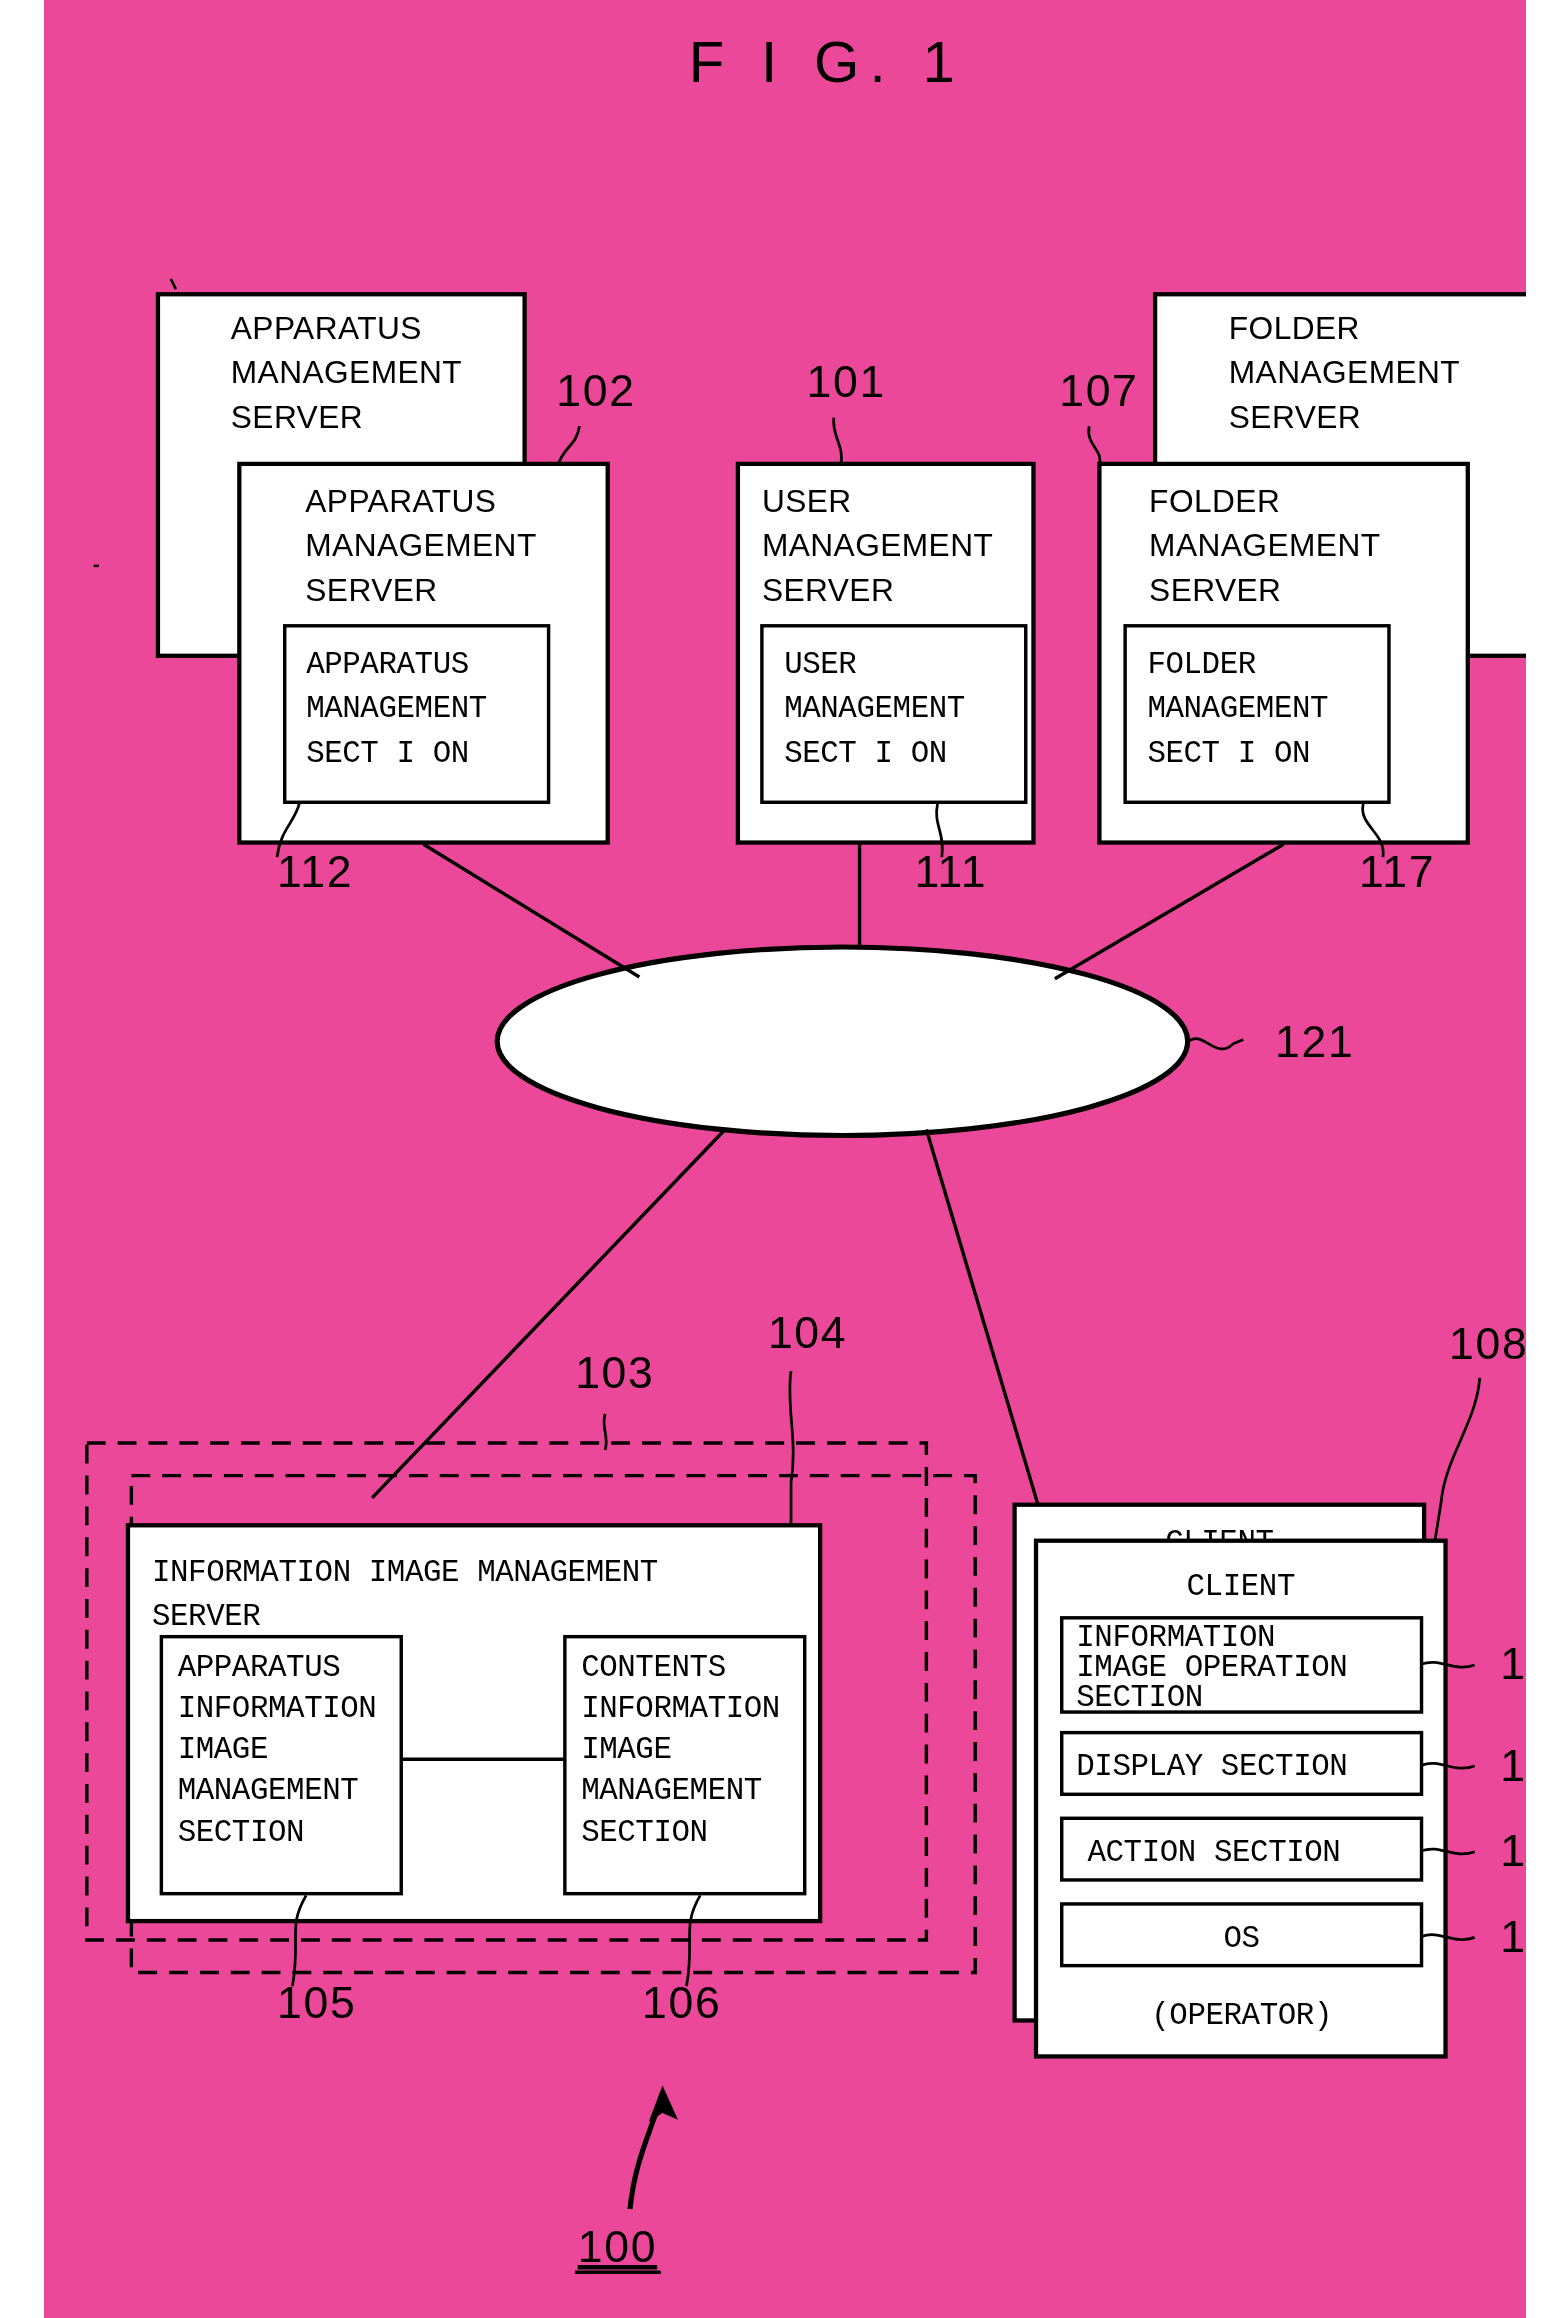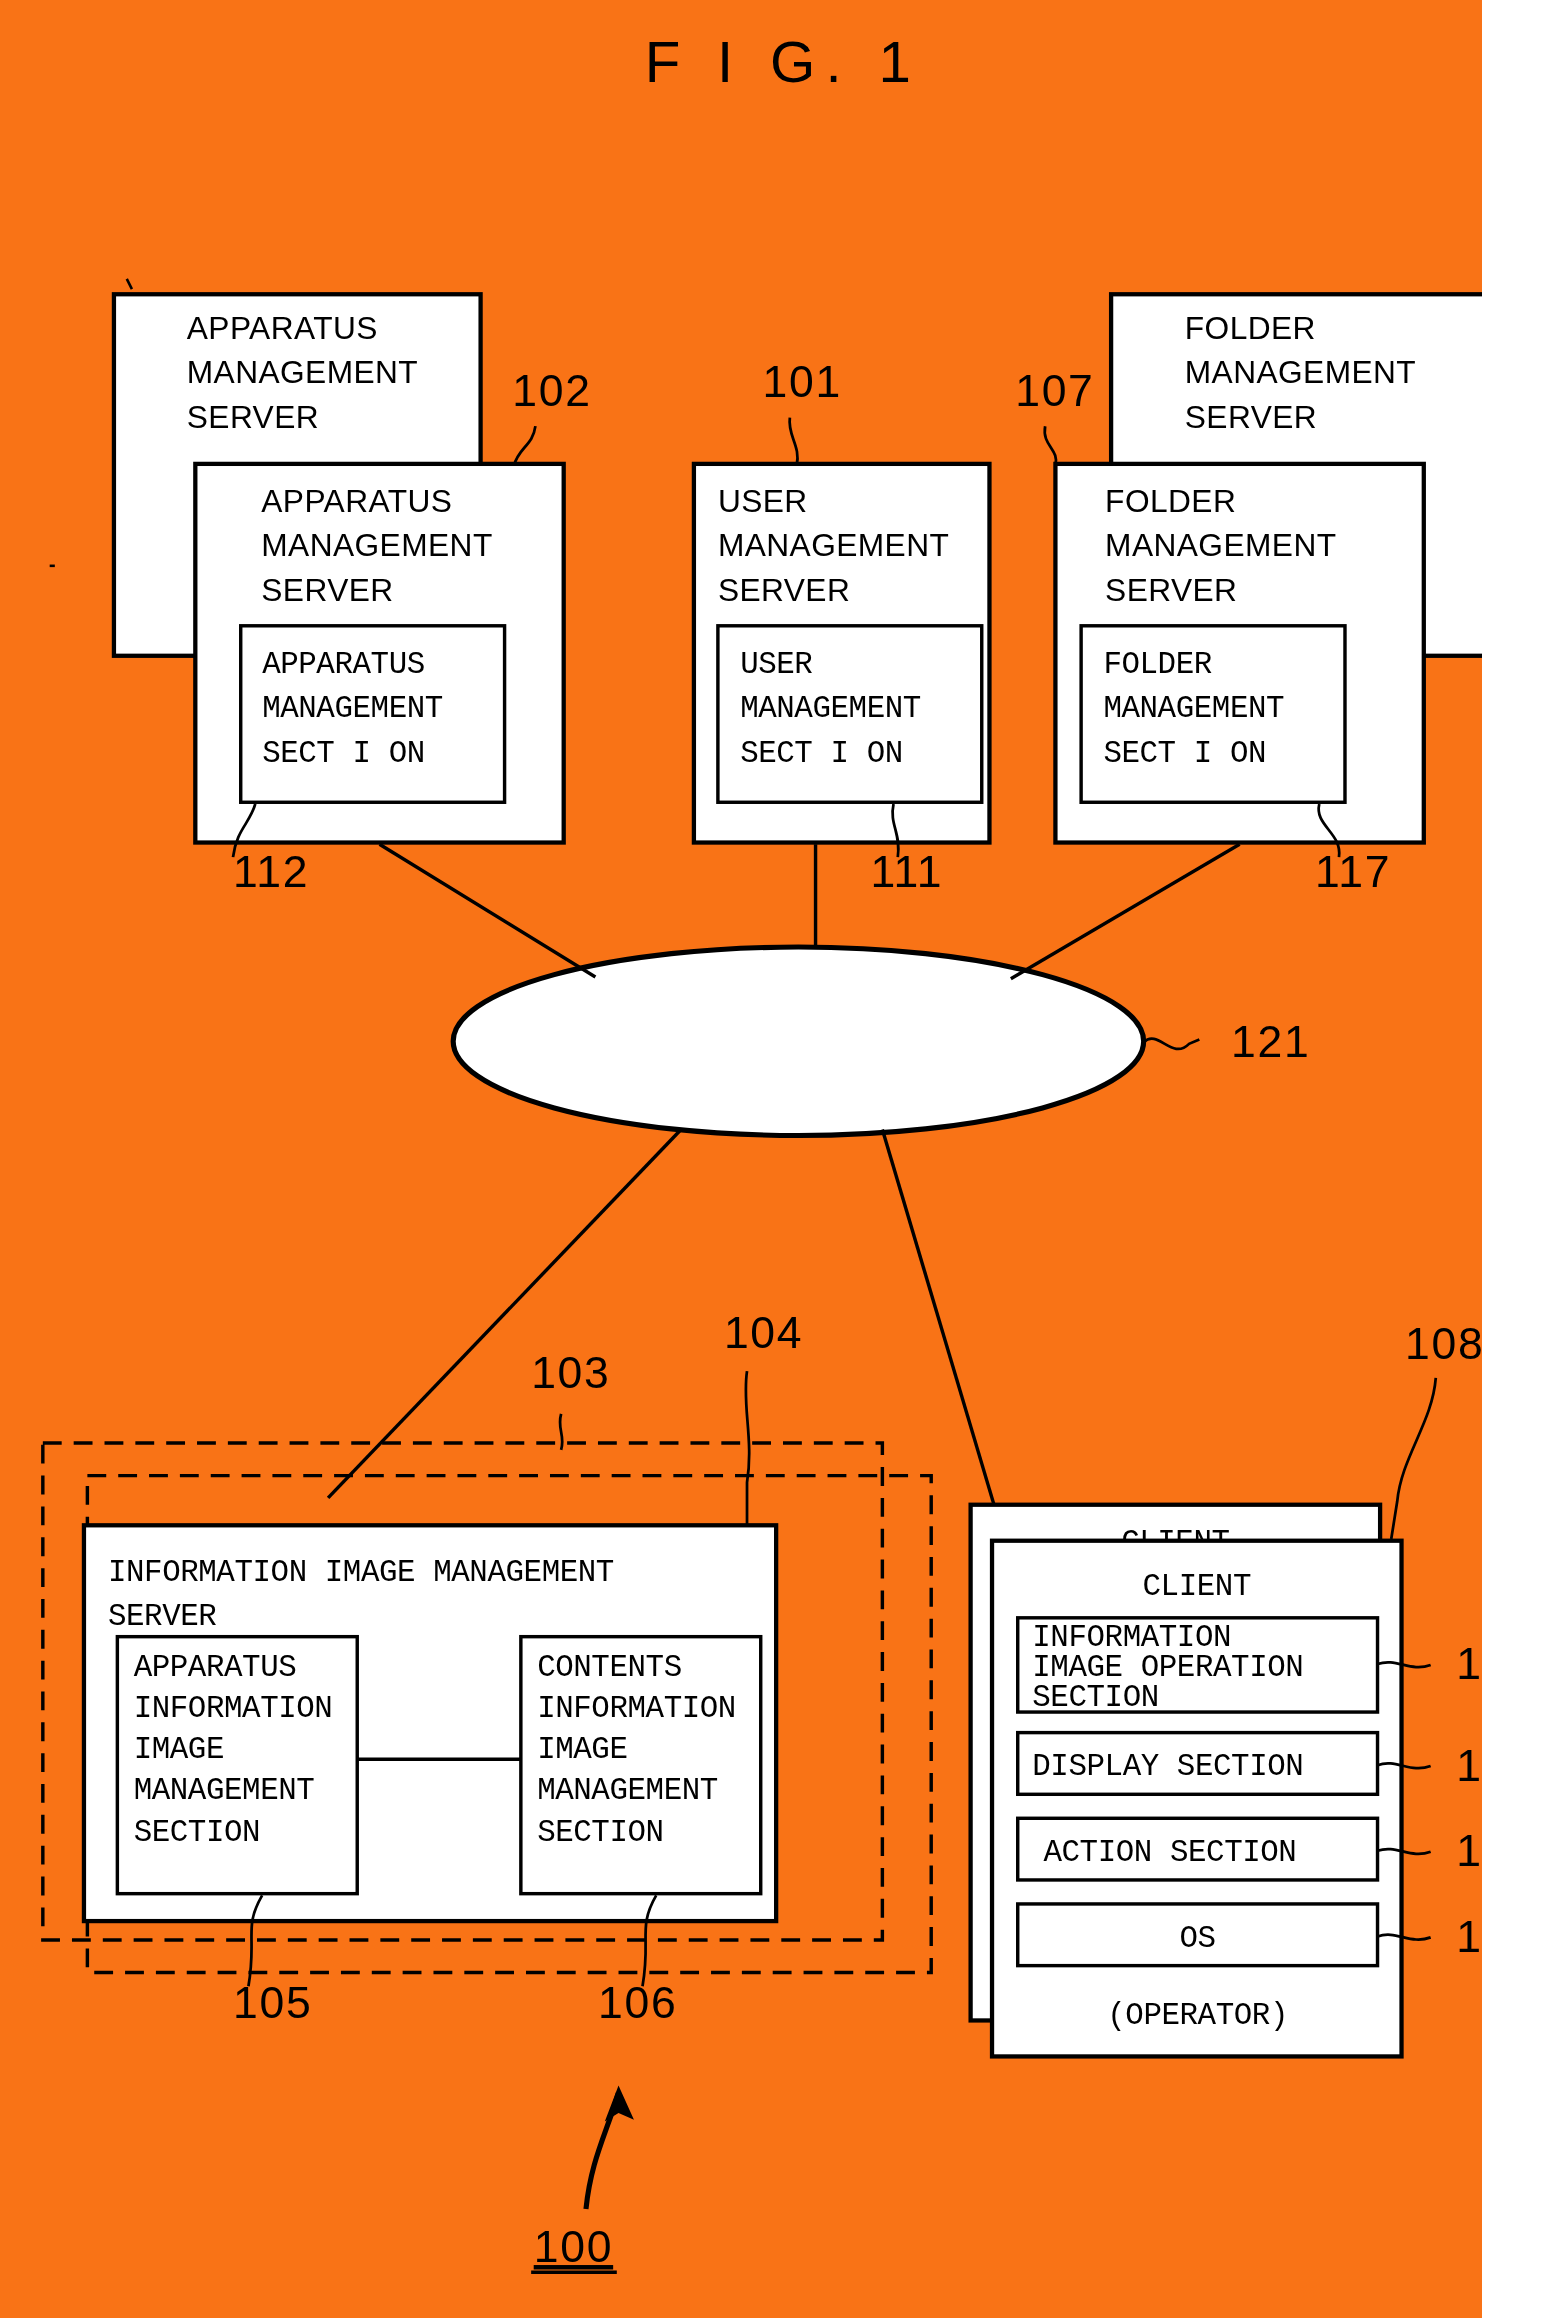--- a/index.html
+++ b/index.html
@@ -4,23 +4,24 @@
 <style>
   html, body {
     margin: 0;
     padding: 0;
     background: #ffffff;
   }
   #page {
     position: relative;
     width: 1482px;
     height: 2319px;
-    background: #f97316;
+    background: #ec4899;
     overflow: hidden;
     font-family: "Liberation Sans", sans-serif;
+    margin-left: 44px;
   }
   #fig-svg {
     position: absolute;
     left: 0;
     top: 0;
     width: 1566px;
     height: 2319px;
   }
   .fig-title {
     font-family: "Liberation Sans", sans-serif;

